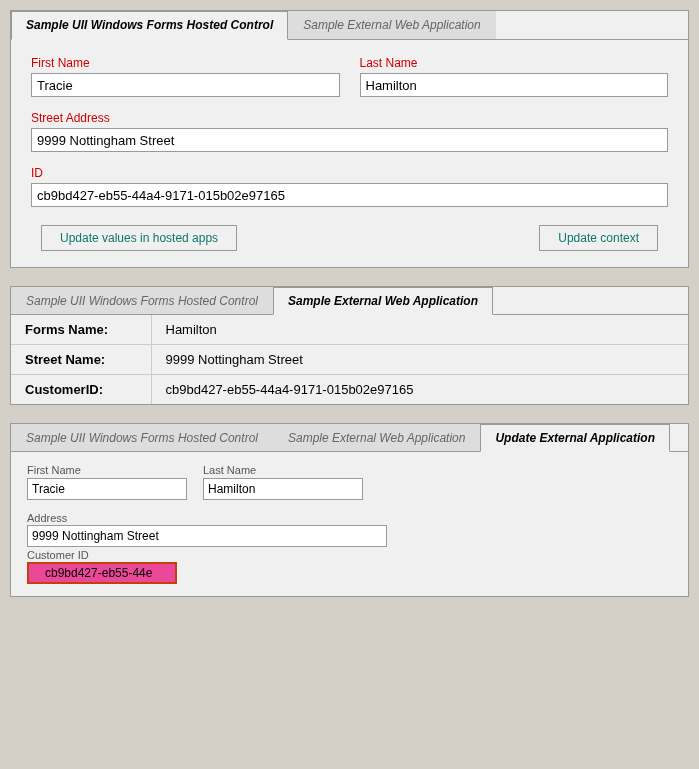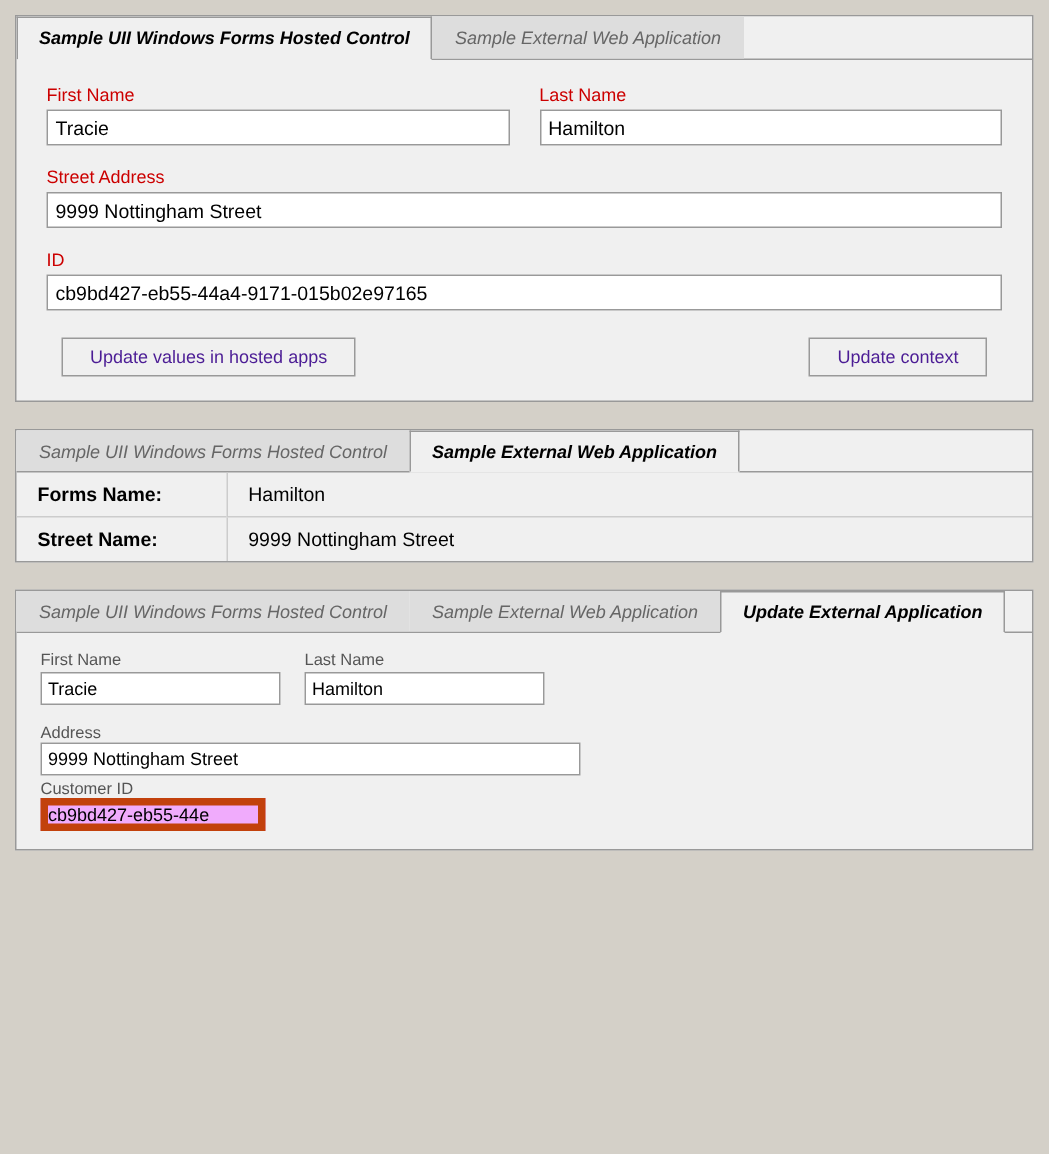--- a/index.html
+++ b/index.html
@@ -79,21 +79,21 @@
       margin-top: 18px;
       padding: 0 10px;
     }
 
     .btn {
       border: 1px solid #999;
       background: #f0f0f0;
       padding: 5px 18px;
       font-size: 12px;
       cursor: pointer;
-      color: #4c1d95;
+      color: #0f766e;
     }
 
     
     .info-table {
       width: 100%;
       border-collapse: collapse;
     }
 
     .info-table tr {
       border-bottom: 1px solid #ccc;
@@ -159,24 +159,24 @@
     .panel3-address-input {
       border: 1px solid #999;
       padding: 2px 4px;
       font-size: 12px;
       background: #fff;
       height: 22px;
       width: 360px;
     }
 
     .panel3-id-input {
-      border: 5px solid #c2410c;
-      padding: 2px 0;
-      font-size: 12px;
-      background: #f0abfc;
+      border: 2px solid #c2410c;
+      padding: 2px 16px;
+      font-size: 12px;
+      background: #ec4899;
       height: 22px;
       width: 150px;
     }
 
     
     .panel1 .tab-bar .tab:first-child {
       background: #f0f0f0;
       font-weight: bold;
       border: 1px solid #999;
       border-bottom: 1px solid #f0f0f0;
@@ -286,20 +286,24 @@
     <table class="info-table">
       <tbody>
       <tr>
         <td class="label-col">Forms Name:</td>
         <td class="value-col">Hamilton</td>
       </tr>
       <tr>
         <td class="label-col">Street Name:</td>
         <td class="value-col">9999 Nottingham Street</td>
       </tr>
+      <tr>
+        <td class="label-col">CustomerID:</td>
+        <td class="value-col">cb9bd427-eb55-44a4-9171-015b02e97165</td>
+      </tr>
     </tbody>
       </table>
   </div>
 </div>
 
 <div class="panel panel3">
   <div class="tab-bar">
     <div class="tab">
       <span>Sample UII Windows Forms Hosted Control</span>
     </div>

